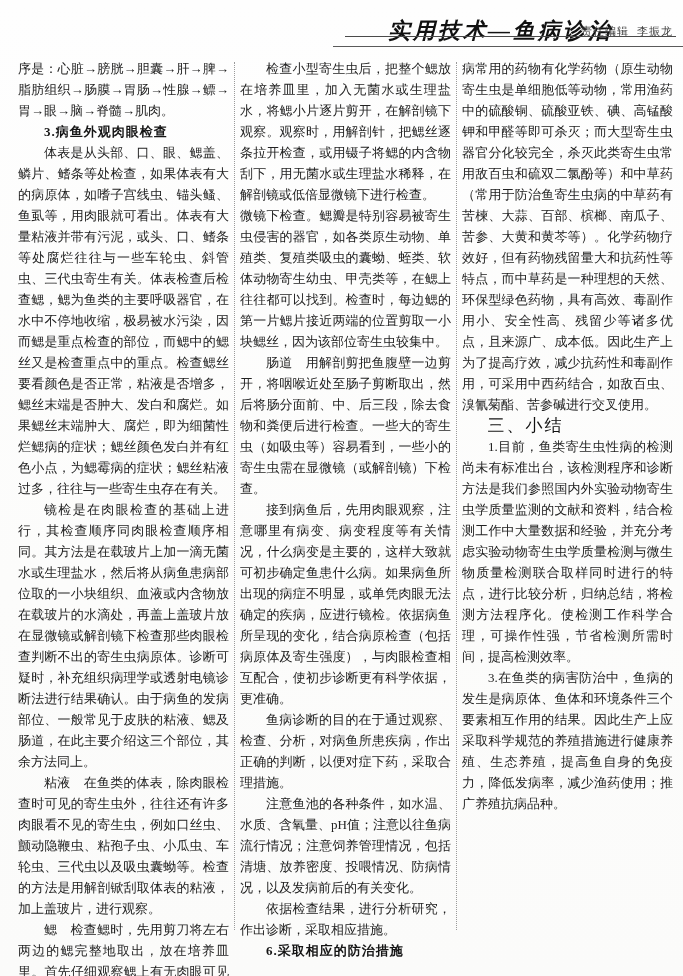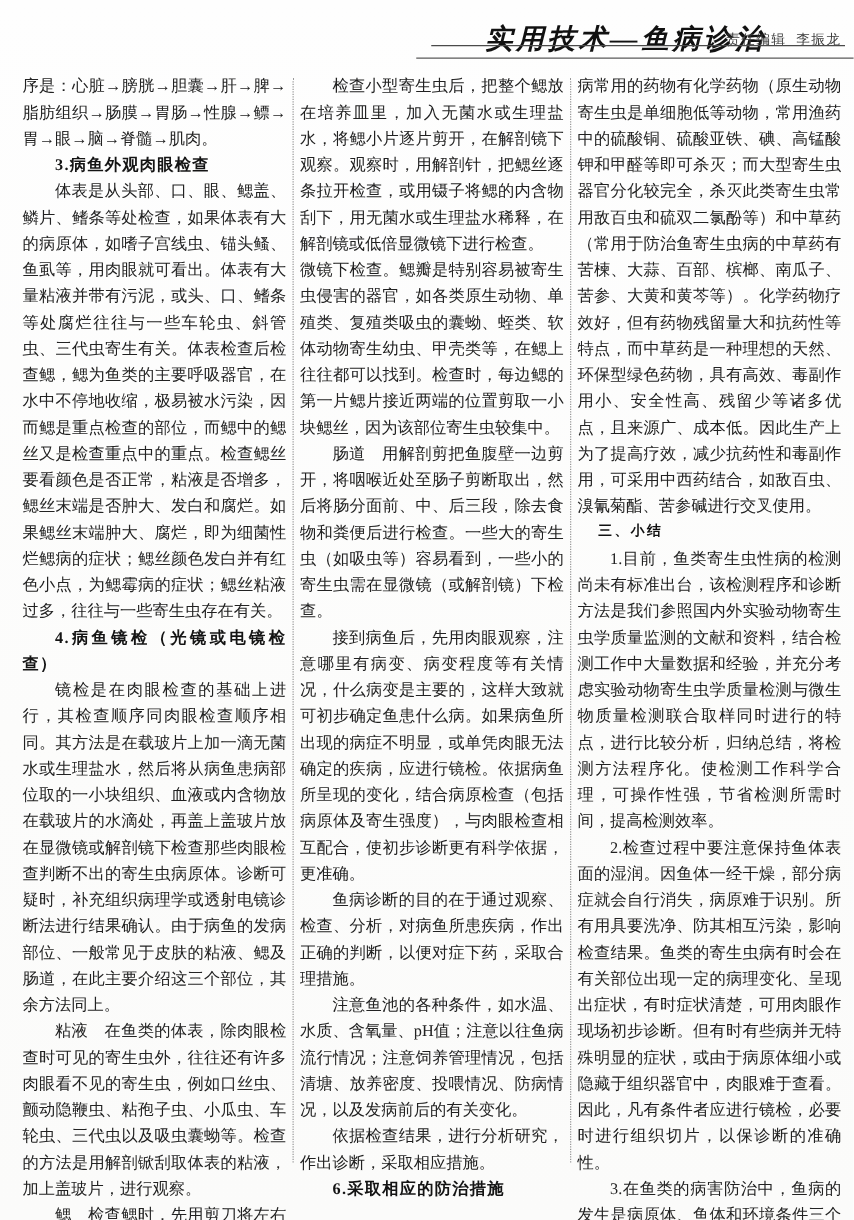--- a/index.html
+++ b/index.html
@@ -50,21 +50,21 @@
   .p{text-indent:2em;}
   .p-cont{text-indent:0;}
   .h-kai{
     text-indent:2em;
     font-weight:bold;
     letter-spacing:1px;color:#141414;
   }
   .h-hei{
     text-indent:1.5em;
     font-family:"Liberation Sans","DejaVu Sans",sans-serif;
-    font-weight:bold;font-size:11px;color:#101010;
+    font-weight:normal;font-size:17px;color:#101010;
     letter-spacing:2px;
   }
 </style>
 </head>
 <body>
 
 <div class="page">
 
   <div class="header">
     <div class="masthead-title">实用技术—鱼病诊治</div>
@@ -73,39 +73,37 @@
     </div>
     <div class="rule1"></div>
     <div class="rule2"></div>
   </div>
 
   <div class="body-area">
     <div class="col">
         <div class="block p-cont">序是：心脏→膀胱→胆囊→肝→脾→脂肪组织→肠膜→胃肠→性腺→鳔→胃→眼→脑→脊髓→肌肉。</div>
         <div class="block h-kai">3.病鱼外观肉眼检查</div>
         <div class="block p">体表是从头部、口、眼、鳃盖、鳞片、鳍条等处检查，如果体表有大的病原体，如嗜子宫线虫、锚头鳋、鱼虱等，用肉眼就可看出。体表有大量粘液并带有污泥，或头、口、鳍条等处腐烂往往与一些车轮虫、斜管虫、三代虫寄生有关。体表检查后检查鳃，鳃为鱼类的主要呼吸器官，在水中不停地收缩，极易被水污染，因而鳃是重点检查的部位，而鳃中的鳃丝又是检查重点中的重点。检查鳃丝要看颜色是否正常，粘液是否增多，鳃丝末端是否肿大、发白和腐烂。如果鳃丝末端肿大、腐烂，即为细菌性烂鳃病的症状；鳃丝颜色发白并有红色小点，为鳃霉病的症状；鳃丝粘液过多，往往与一些寄生虫存在有关。</div>
-        <div class="block h-kai">4.病鱼镜检（光镜或电镜检查）</div>
         <div class="block p">镜检是在肉眼检查的基础上进行，其检查顺序同肉眼检查顺序相同。其方法是在载玻片上加一滴无菌水或生理盐水，然后将从病鱼患病部位取的一小块组织、血液或内含物放在载玻片的水滴处，再盖上盖玻片放在显微镜或解剖镜下检查那些肉眼检查判断不出的寄生虫病原体。诊断可疑时，补充组织病理学或透射电镜诊断法进行结果确认。由于病鱼的发病部位、一般常见于皮肤的粘液、鳃及肠道，在此主要介绍这三个部位，其余方法同上。</div>
         <div class="block p">粘液　在鱼类的体表，除肉眼检查时可见的寄生虫外，往往还有许多肉眼看不见的寄生虫，例如口丝虫、颤动隐鞭虫、粘孢子虫、小瓜虫、车轮虫、三代虫以及吸虫囊蚴等。检查的方法是用解剖锨刮取体表的粘液，加上盖玻片，进行观察。</div>
         <div class="block p">鳃　检查鳃时，先用剪刀将左右两边的鳃完整地取出，放在培养皿里。首先仔细观察鳃上有无肉眼可见的寄生虫，再看色泽；然后，剪取小块鳃组织、放在载玻片上，加少量无菌水或生理盐水，盖上盖玻片，在显</div>
       </div>
     <div class="col-sep"></div>
     <div class="col">
         <div class="block p">检查小型寄生虫后，把整个鳃放在培养皿里，加入无菌水或生理盐水，将鳃小片逐片剪开，在解剖镜下观察。观察时，用解剖针，把鳃丝逐条拉开检查，或用镊子将鳃的内含物刮下，用无菌水或生理盐水稀释，在解剖镜或低倍显微镜下进行检查。</div>
         <div class="block p-cont">微镜下检查。鳃瓣是特别容易被寄生虫侵害的器官，如各类原生动物、单殖类、复殖类吸虫的囊蚴、蛭类、软体动物寄生幼虫、甲壳类等，在鳃上往往都可以找到。检查时，每边鳃的第一片鳃片接近两端的位置剪取一小块鳃丝，因为该部位寄生虫较集中。</div>
         <div class="block p">肠道　用解剖剪把鱼腹壁一边剪开，将咽喉近处至肠子剪断取出，然后将肠分面前、中、后三段，除去食物和粪便后进行检查。一些大的寄生虫（如吸虫等）容易看到，一些小的寄生虫需在显微镜（或解剖镜）下检查。</div>
         <div class="block p">接到病鱼后，先用肉眼观察，注意哪里有病变、病变程度等有关情况，什么病变是主要的，这样大致就可初步确定鱼患什么病。如果病鱼所出现的病症不明显，或单凭肉眼无法确定的疾病，应进行镜检。依据病鱼所呈现的变化，结合病原检查（包括病原体及寄生强度），与肉眼检查相互配合，使初步诊断更有科学依据，更准确。</div>
         <div class="block p">鱼病诊断的目的在于通过观察、检查、分析，对病鱼所患疾病，作出正确的判断，以便对症下药，采取合理措施。</div>
         <div class="block p">注意鱼池的各种条件，如水温、水质、含氧量、pH值；注意以往鱼病流行情况；注意饲养管理情况，包括清塘、放养密度、投喂情况、防病情况，以及发病前后的有关变化。</div>
         <div class="block p">依据检查结果，进行分析研究，作出诊断，采取相应措施。</div>
         <div class="block h-kai">6.采取相应的防治措施</div>
       </div>
     <div class="col-sep"></div>
     <div class="col">
         <div class="block p-cont">病常用的药物有化学药物（原生动物寄生虫是单细胞低等动物，常用渔药中的硫酸铜、硫酸亚铁、碘、高锰酸钾和甲醛等即可杀灭；而大型寄生虫器官分化较完全，杀灭此类寄生虫常用敌百虫和硫双二氯酚等）和中草药（常用于防治鱼寄生虫病的中草药有苦楝、大蒜、百部、槟榔、南瓜子、苦参、大黄和黄芩等）。化学药物疗效好，但有药物残留量大和抗药性等特点，而中草药是一种理想的天然、环保型绿色药物，具有高效、毒副作用小、安全性高、残留少等诸多优点，且来源广、成本低。因此生产上为了提高疗效，减少抗药性和毒副作用，可采用中西药结合，如敌百虫、溴氰菊酯、苦参碱进行交叉使用。</div>
         <div class="block h-hei">三、小结</div>
         <div class="block p">1.目前，鱼类寄生虫性病的检测尚未有标准出台，该检测程序和诊断方法是我们参照国内外实验动物寄生虫学质量监测的文献和资料，结合检测工作中大量数据和经验，并充分考虑实验动物寄生虫学质量检测与微生物质量检测联合取样同时进行的特点，进行比较分析，归纳总结，将检测方法程序化。使检测工作科学合理，可操作性强，节省检测所需时间，提高检测效率。</div>
-        <div class="block p">2.检查过程中要注意保持鱼体表面的湿润。因鱼体一经干燥，部分病症就会自行消失，病原难于识别。所有用具要洗净、防其相互污染，影响检查结果。鱼类的寄生虫病有时会在有关部位出现一定的病理变化、呈现出症状，有时症状清楚，可用肉眼作现场初步诊断。但有时有些病并无特殊明显的症状，或由于病原体细小或隐藏于组织器官中，肉眼难于查看。因此，凡有条件者应进行镜检，必要时进行组织切片，以保诊断的准确性。</div>
         <div class="block p">3.在鱼类的病害防治中，鱼病的发生是病原体、鱼体和环境条件三个要素相互作用的结果。因此生产上应采取科学规范的养殖措施进行健康养殖、生态养殖，提高鱼自身的免疫力，降低发病率，减少渔药使用；推广养殖抗病品种。</div>
       </div>
   </div>
 
 </div>
 
 </body></html>

